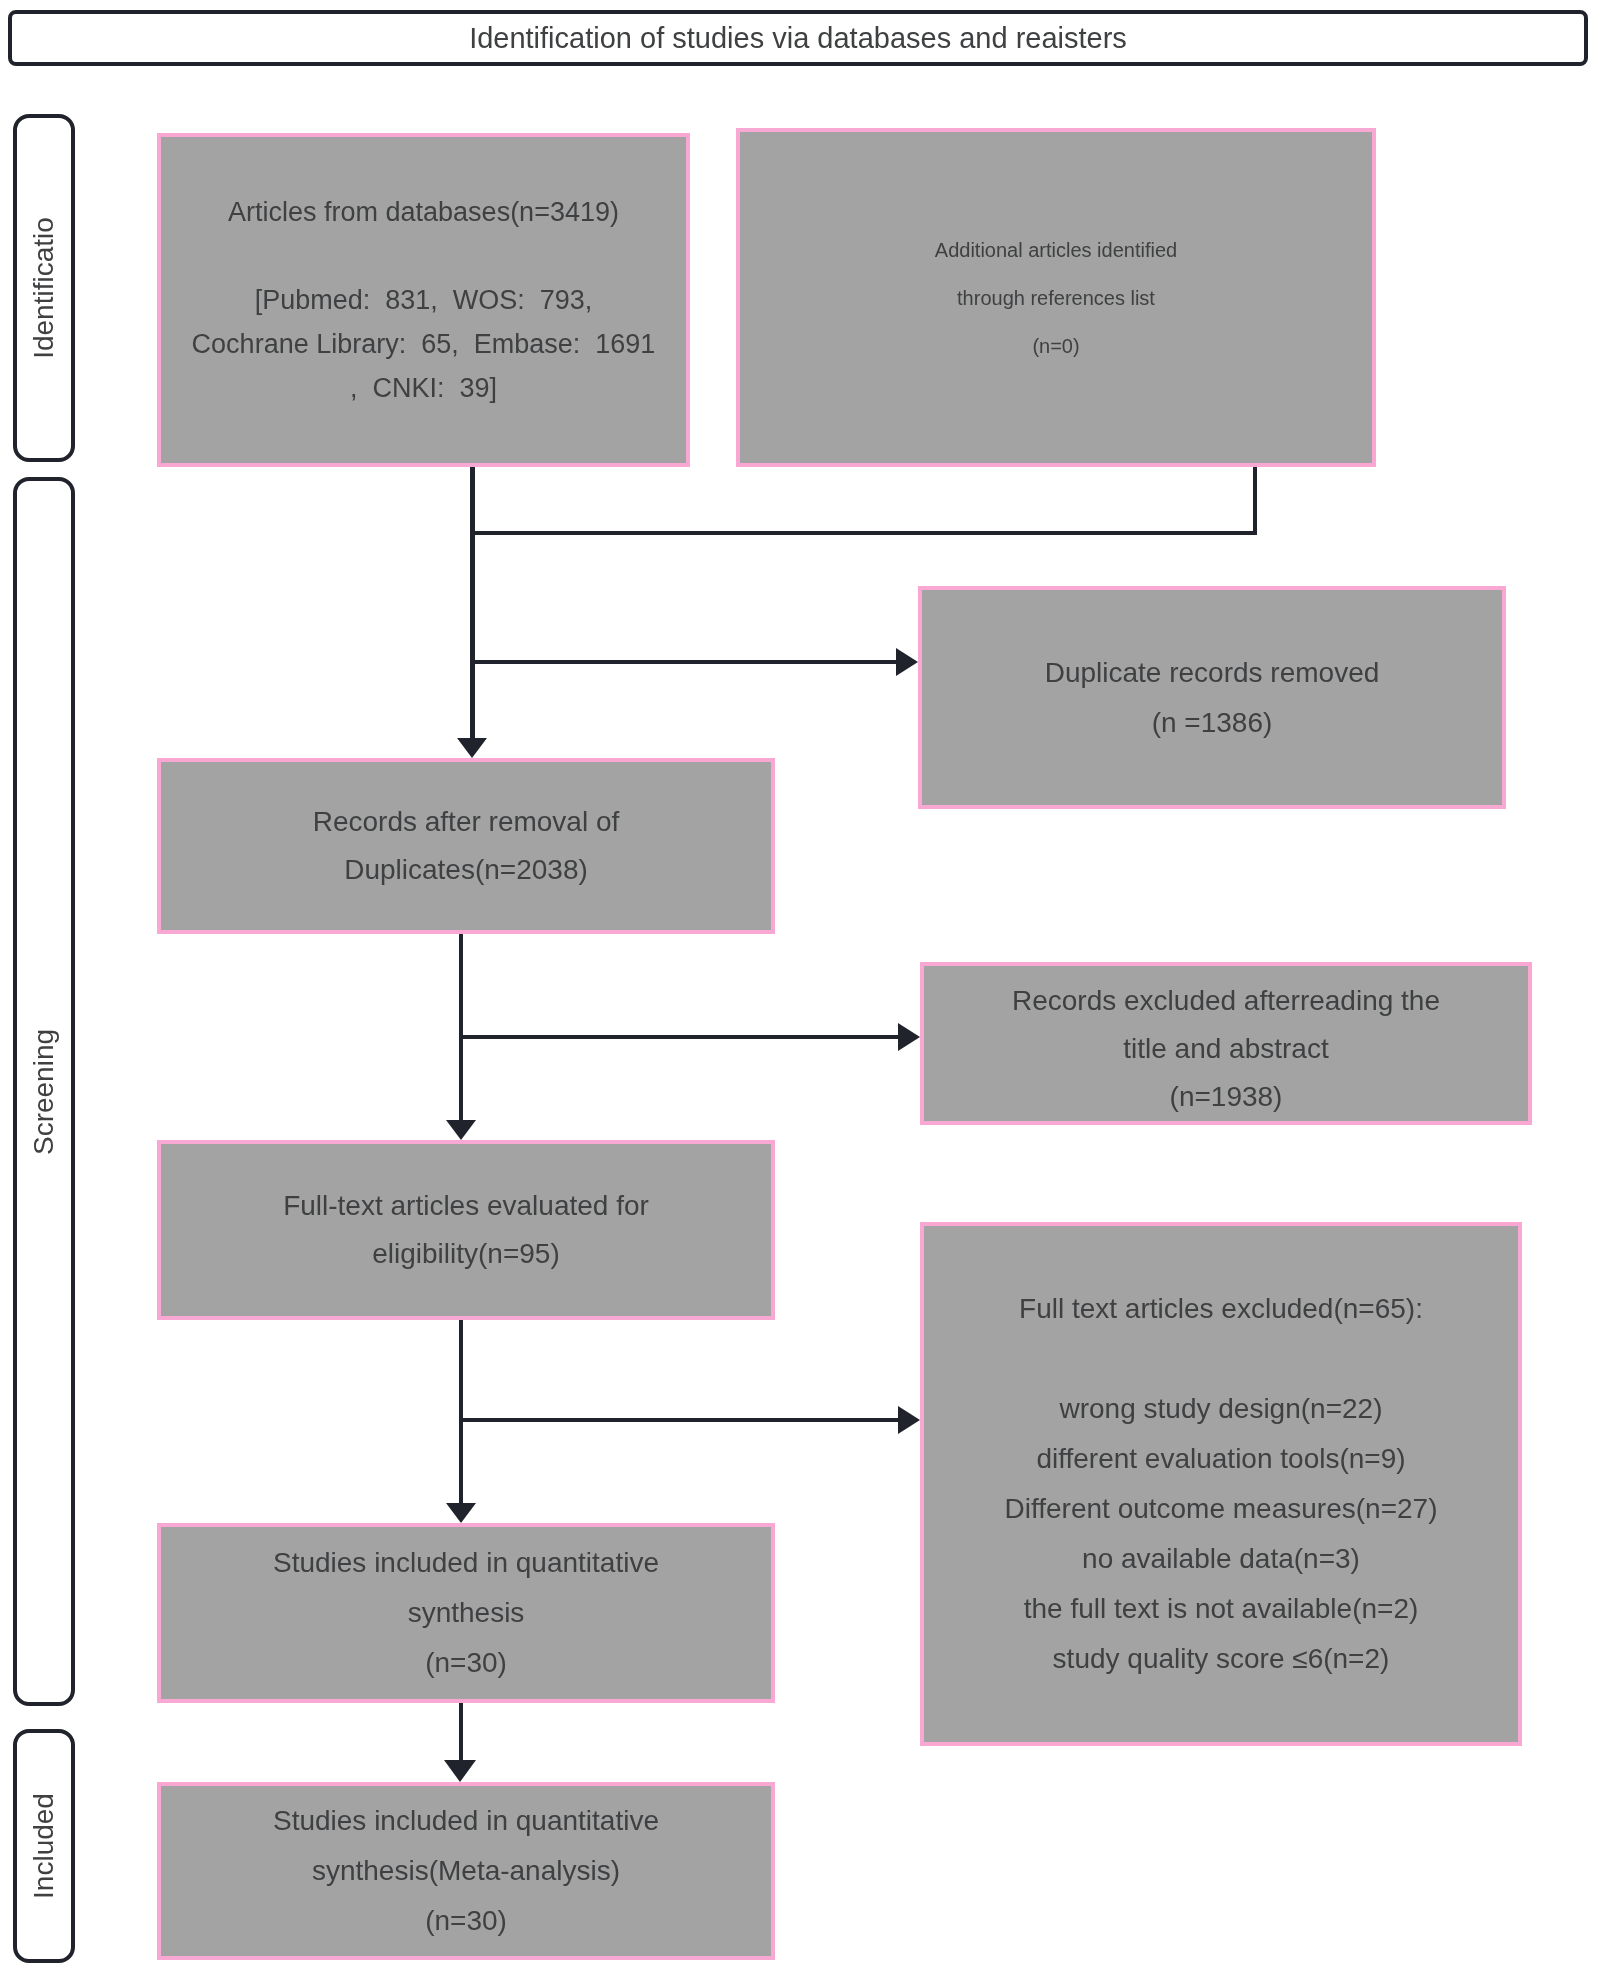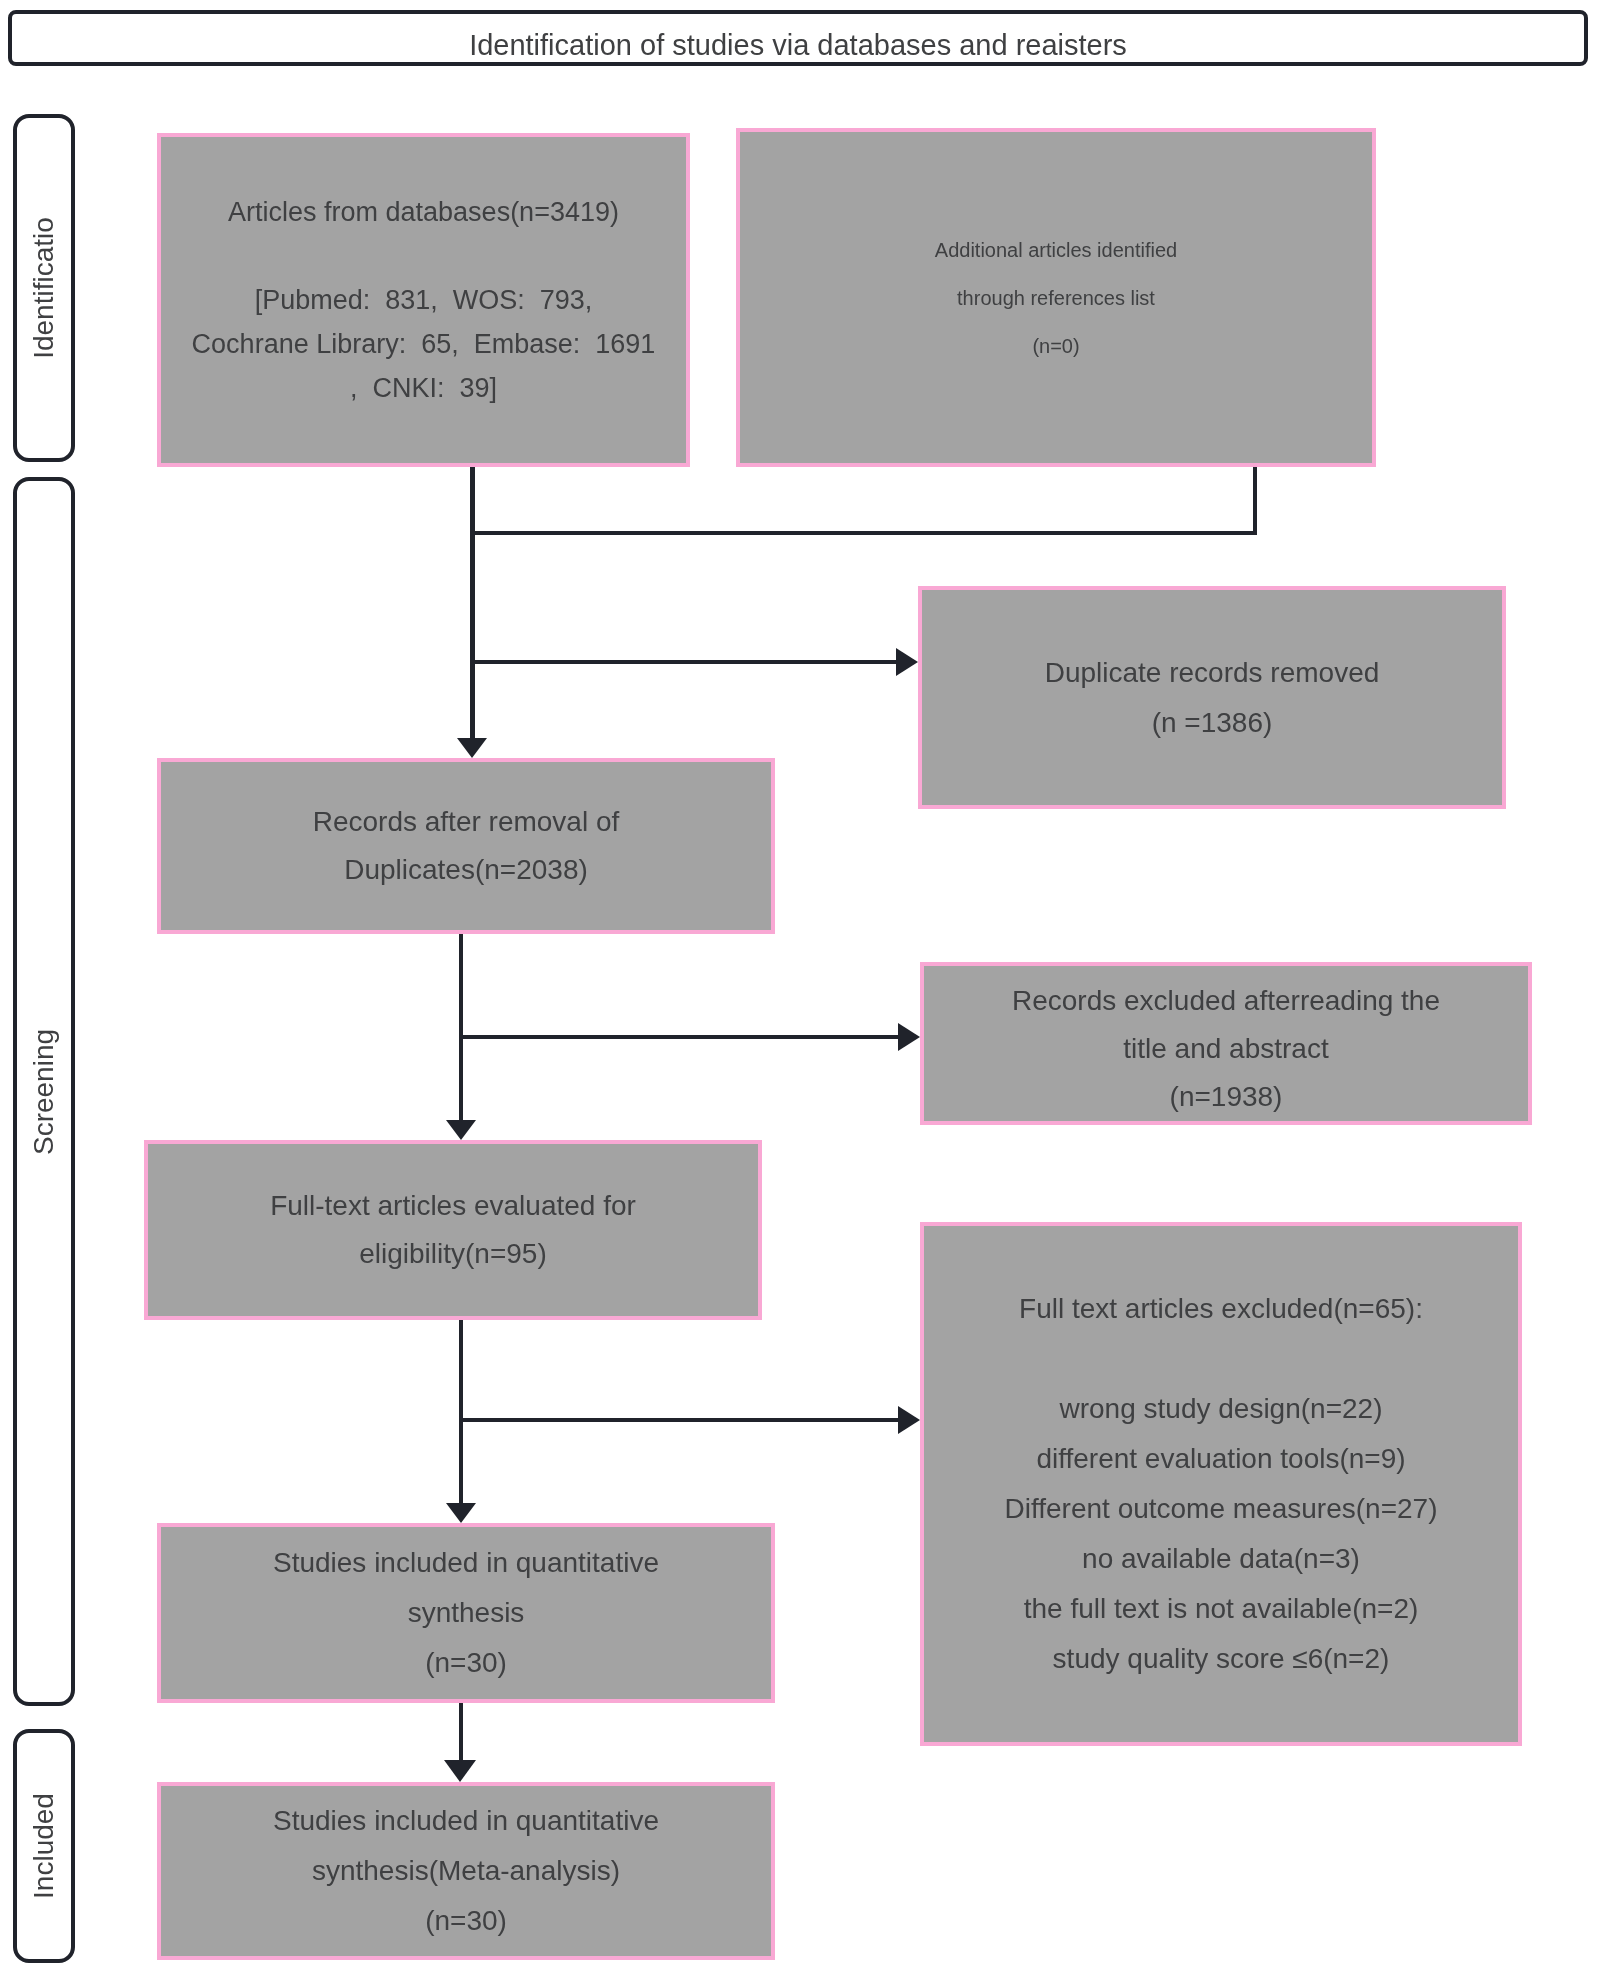--- a/index.html
+++ b/index.html
@@ -47,30 +47,30 @@
   }
   .arrow-right{
     position:absolute;width:0;height:0;
     border-top:14px solid transparent;
     border-bottom:14px solid transparent;
     border-left:22px solid #20232b;
   }
   .title-box{
     position:absolute;left:8px;top:10px;width:1580px;height:56px;
     border:4px solid #20232b;border-radius:8px;background:#fff;
-    display:flex;align-items:flex-end;justify-content:center;
+    display:flex;align-items:center;justify-content:center;
     font-size:29px;box-sizing:border-box;
   }
   
   #box-databases{left:157px;top:133px;width:533px;height:334px;font-size:27px;line-height:44px;}
   #box-references{left:736px;top:128px;width:640px;height:339px;font-size:20px;line-height:48px;justify-content:center;}
   #box-duplicates-removed{left:918px;top:586px;width:588px;height:223px;font-size:28px;line-height:50px;}
   #box-after-duplicates{left:157px;top:758px;width:618px;height:176px;font-size:28px;line-height:48px;}
   #box-title-abstract-excluded{left:920px;top:962px;width:612px;height:163px;font-size:28px;line-height:48px;align-items:flex-end;}
-  #box-fulltext-evaluated{left:144px;top:1140px;width:618px;height:180px;font-size:28px;line-height:48px;}
+  #box-fulltext-evaluated{left:157px;top:1140px;width:618px;height:180px;font-size:28px;line-height:48px;}
   #box-fulltext-excluded{left:920px;top:1222px;width:602px;height:524px;font-size:28px;line-height:50px;}
   #box-quant-synthesis{left:157px;top:1523px;width:618px;height:180px;font-size:28px;line-height:50px;}
   #box-meta-analysis{left:157px;top:1782px;width:618px;height:178px;font-size:28px;line-height:50px;}
 </style>
 </head>
 <body>
 
 <div id="canvas">
 
   <div class="title-box">

